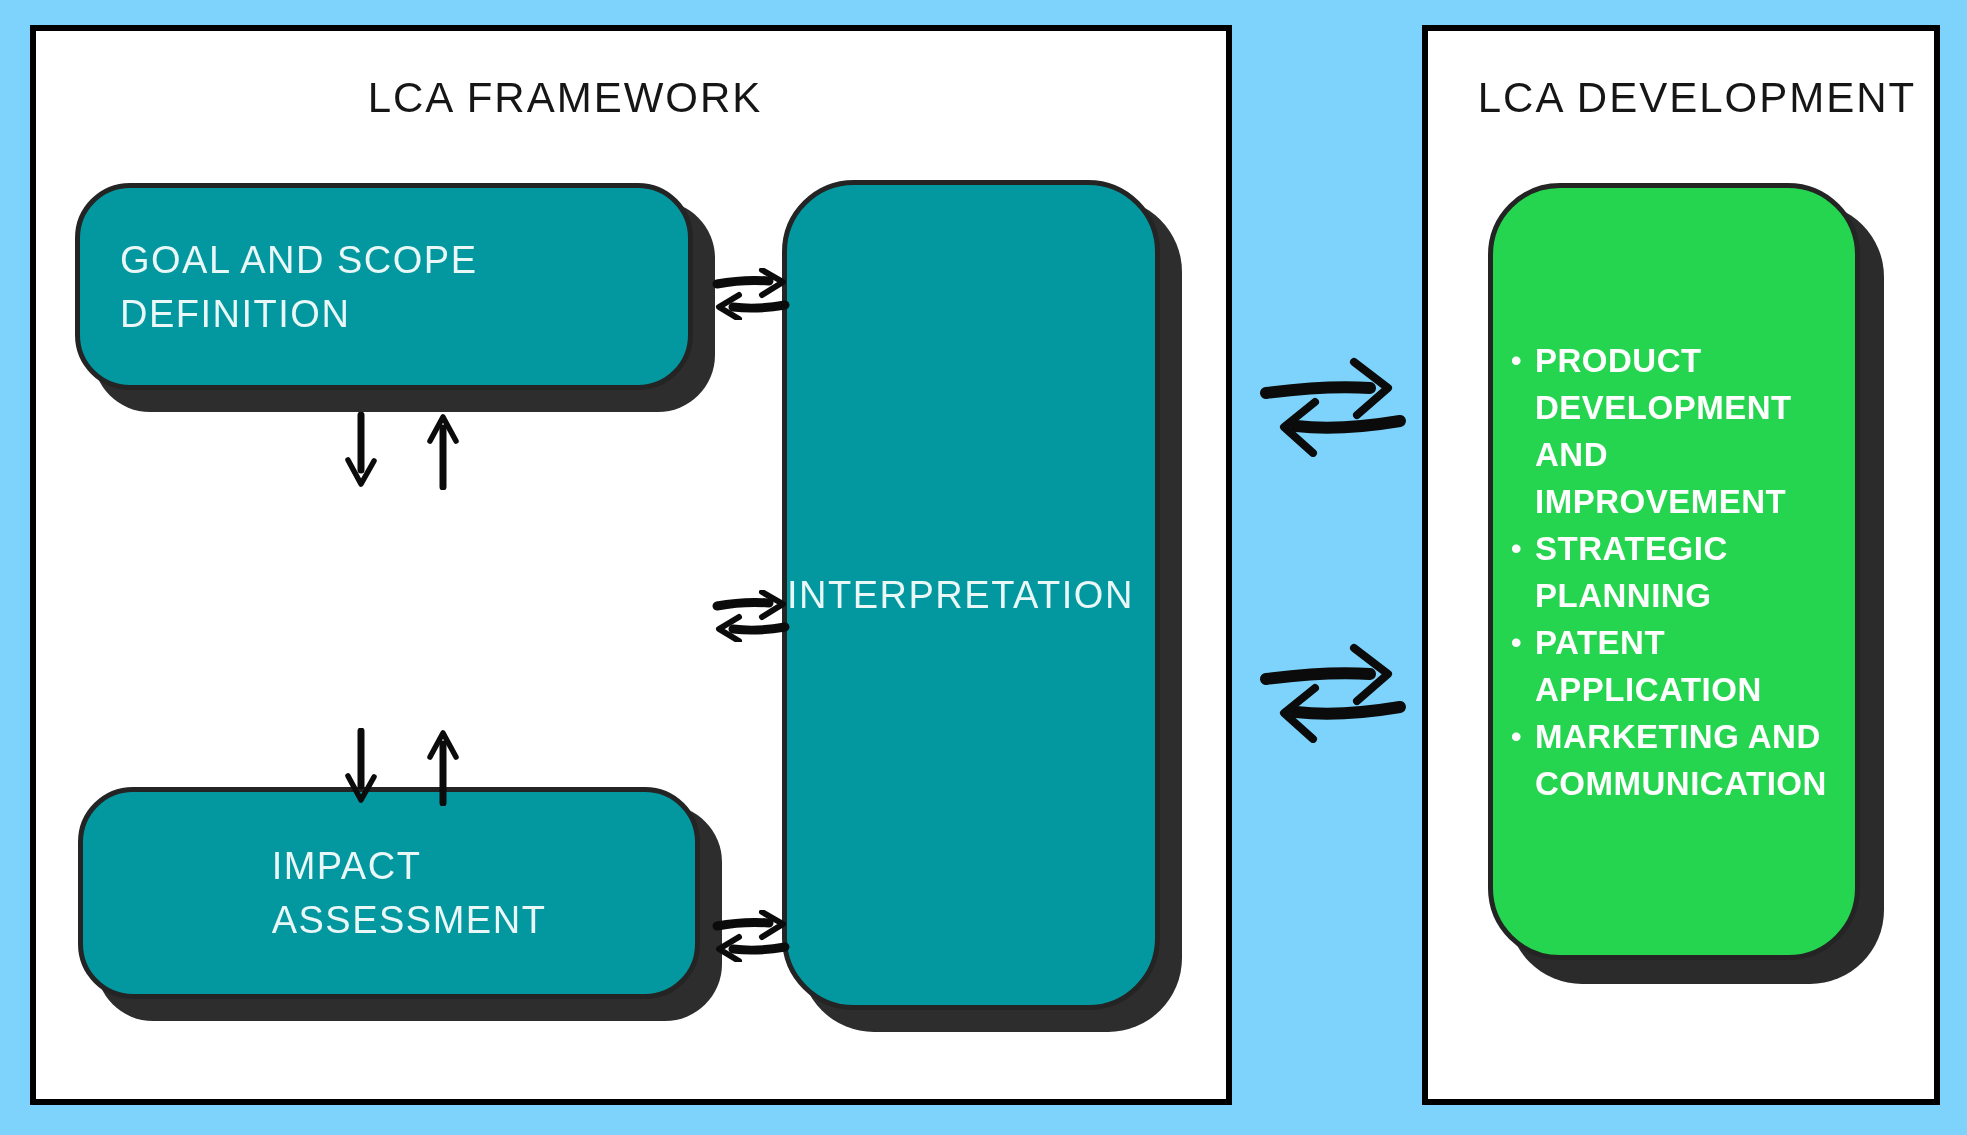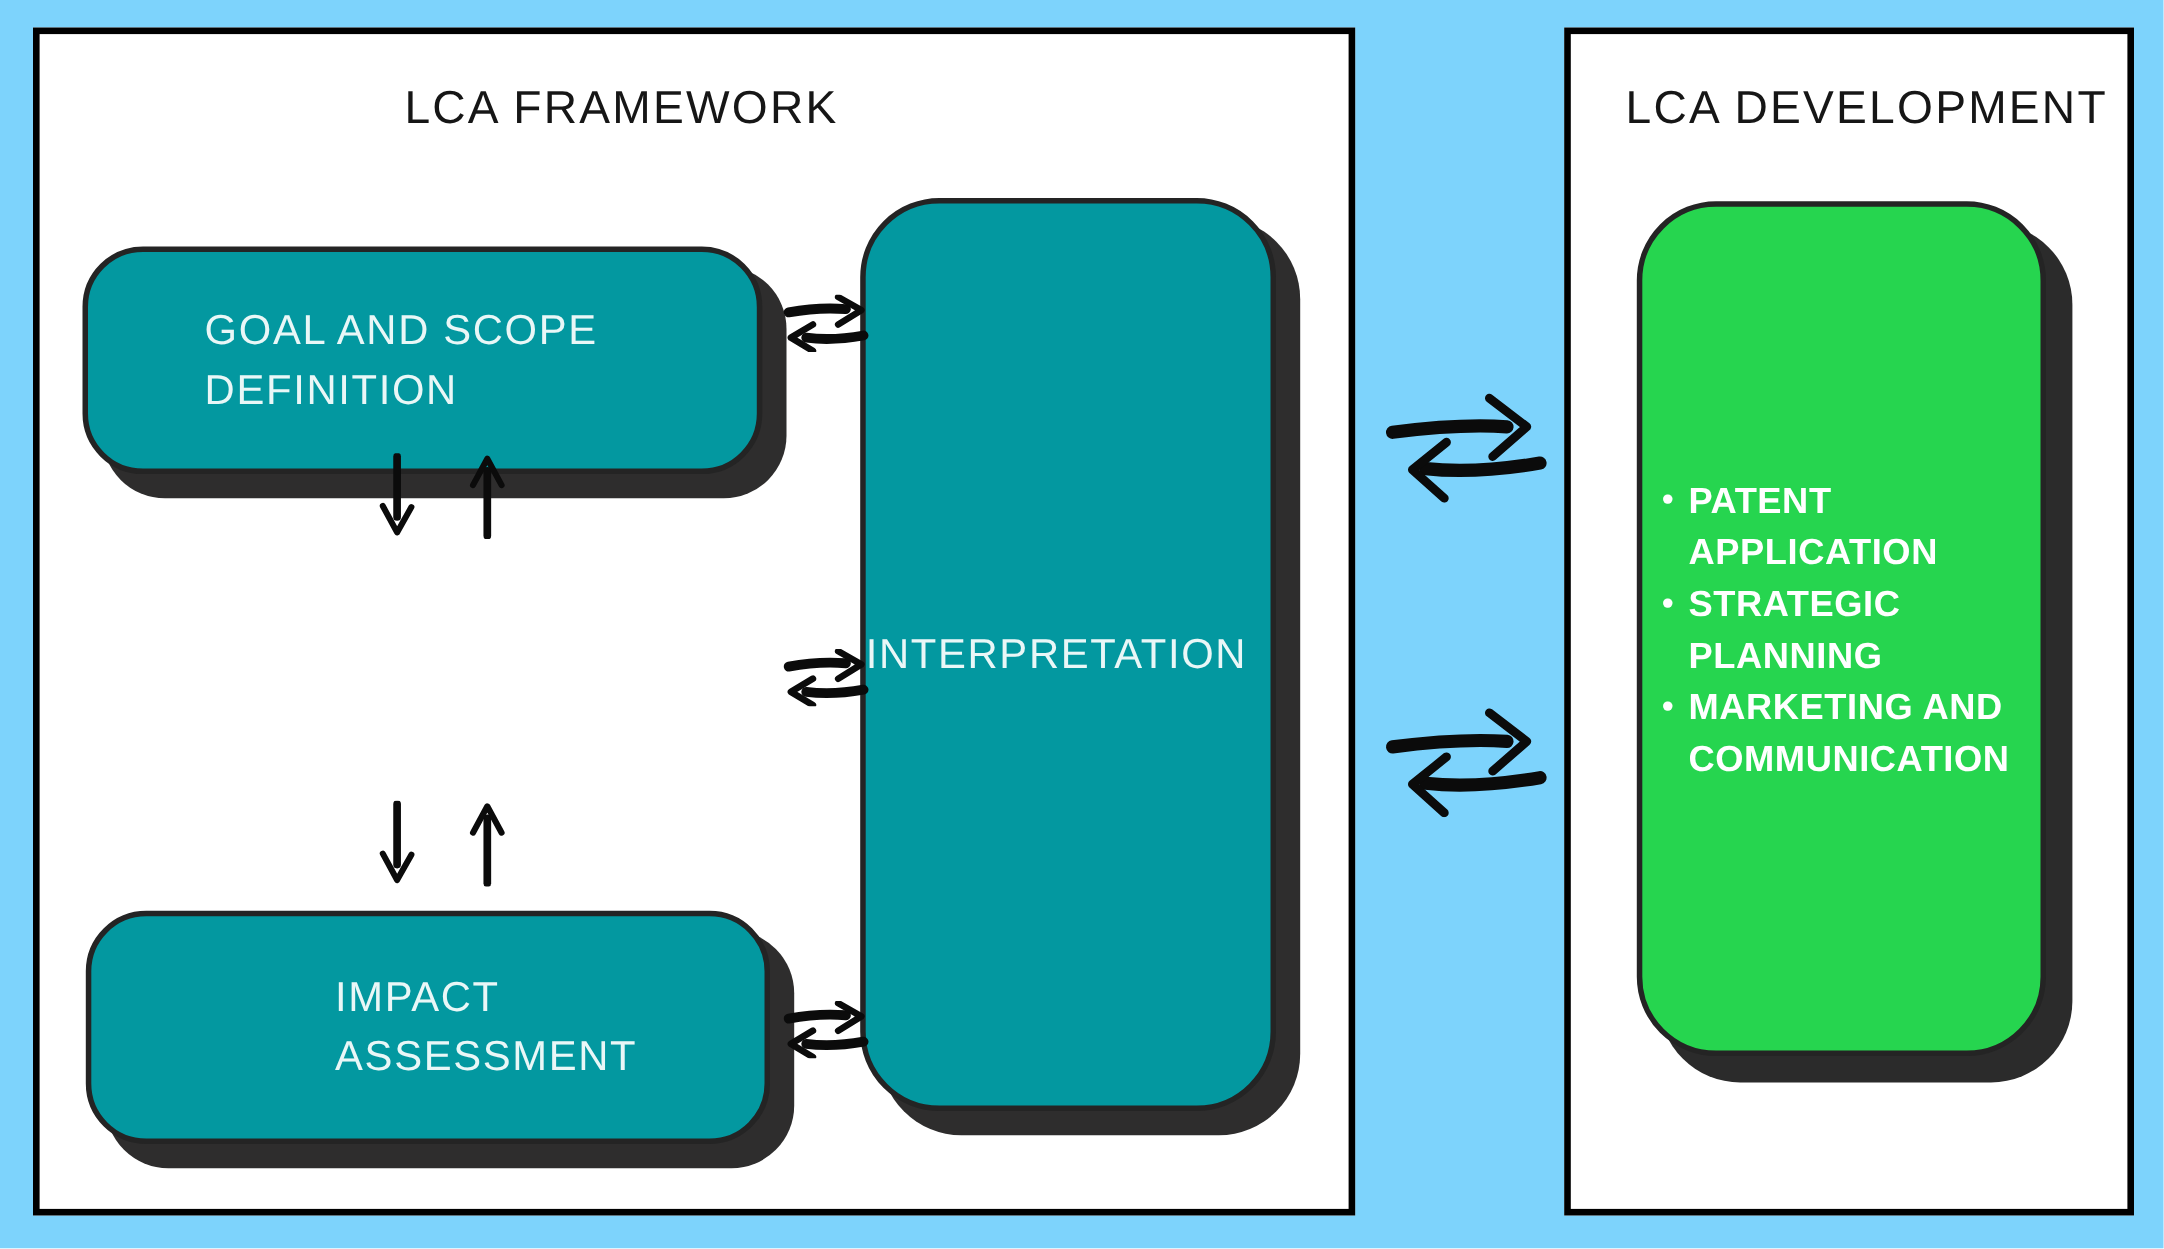--- a/index.html
+++ b/index.html
@@ -21,21 +21,21 @@
   #title-framework   { left:30px;   top:74px; width:1070px; }
   #title-application { left:1434px; top:74px; width:526px;  }
 
   .tealbox {
     position:absolute; box-sizing:border-box;
     background:#0398a0; border:5px solid #242424; border-radius:55px;
     box-shadow:20px 20px 0 2px #2e2d2d;
     color:#e9f7f7; font-size:38px; letter-spacing:1.5px; line-height:54px;
     display:flex; align-items:center; white-space:pre-line;
   }
-  .leftbox { padding-left:106px;margin-top:41px; }
+  .leftbox { padding-left:40px; }
   #box-goal      { left:75px;  top:183px; width:618px; height:207px; }
   #box-inventory { left:78px;  top:490px; width:625px; height:213px; }
   #box-impact    { left:78px;  top:787px; width:622px; height:212px;justify-content:center; }
   #box-interpretation {
     left:782px; top:180px; width:378px; height:830px; border-radius:72px;
     justify-content:flex-start; text-align:center;
   }
 
   .greenbox {
     position:absolute; box-sizing:border-box;
@@ -137,22 +137,25 @@
     <path d="M96 10 L130 36 L99 63" stroke-width="8"></path>
     <path d="M142 69 Q82 79 38 74" stroke-width="12"></path>
     <path d="M57 50 L26 75 L55 101" stroke-width="8"></path>
   </svg>
 
   <div class="panel" id="panel-application"></div>
   <div class="panel-title" id="title-application">LCA DEVELOPMENT</div>
 
   <div class="greenbox">
     <ul class="apps">
+      <li>PRODUCT
+DEVELOPMENT AND
+IMPROVEMENT</li>
+      <li>STRATEGIC
+PLANNING</li>
       <li>PATENT
 APPLICATION</li>
-      <li>STRATEGIC
-PLANNING</li>
       <li>MARKETING AND
 COMMUNICATION</li>
     </ul>
   </div>
 
 </div>
 
 </body></html>

